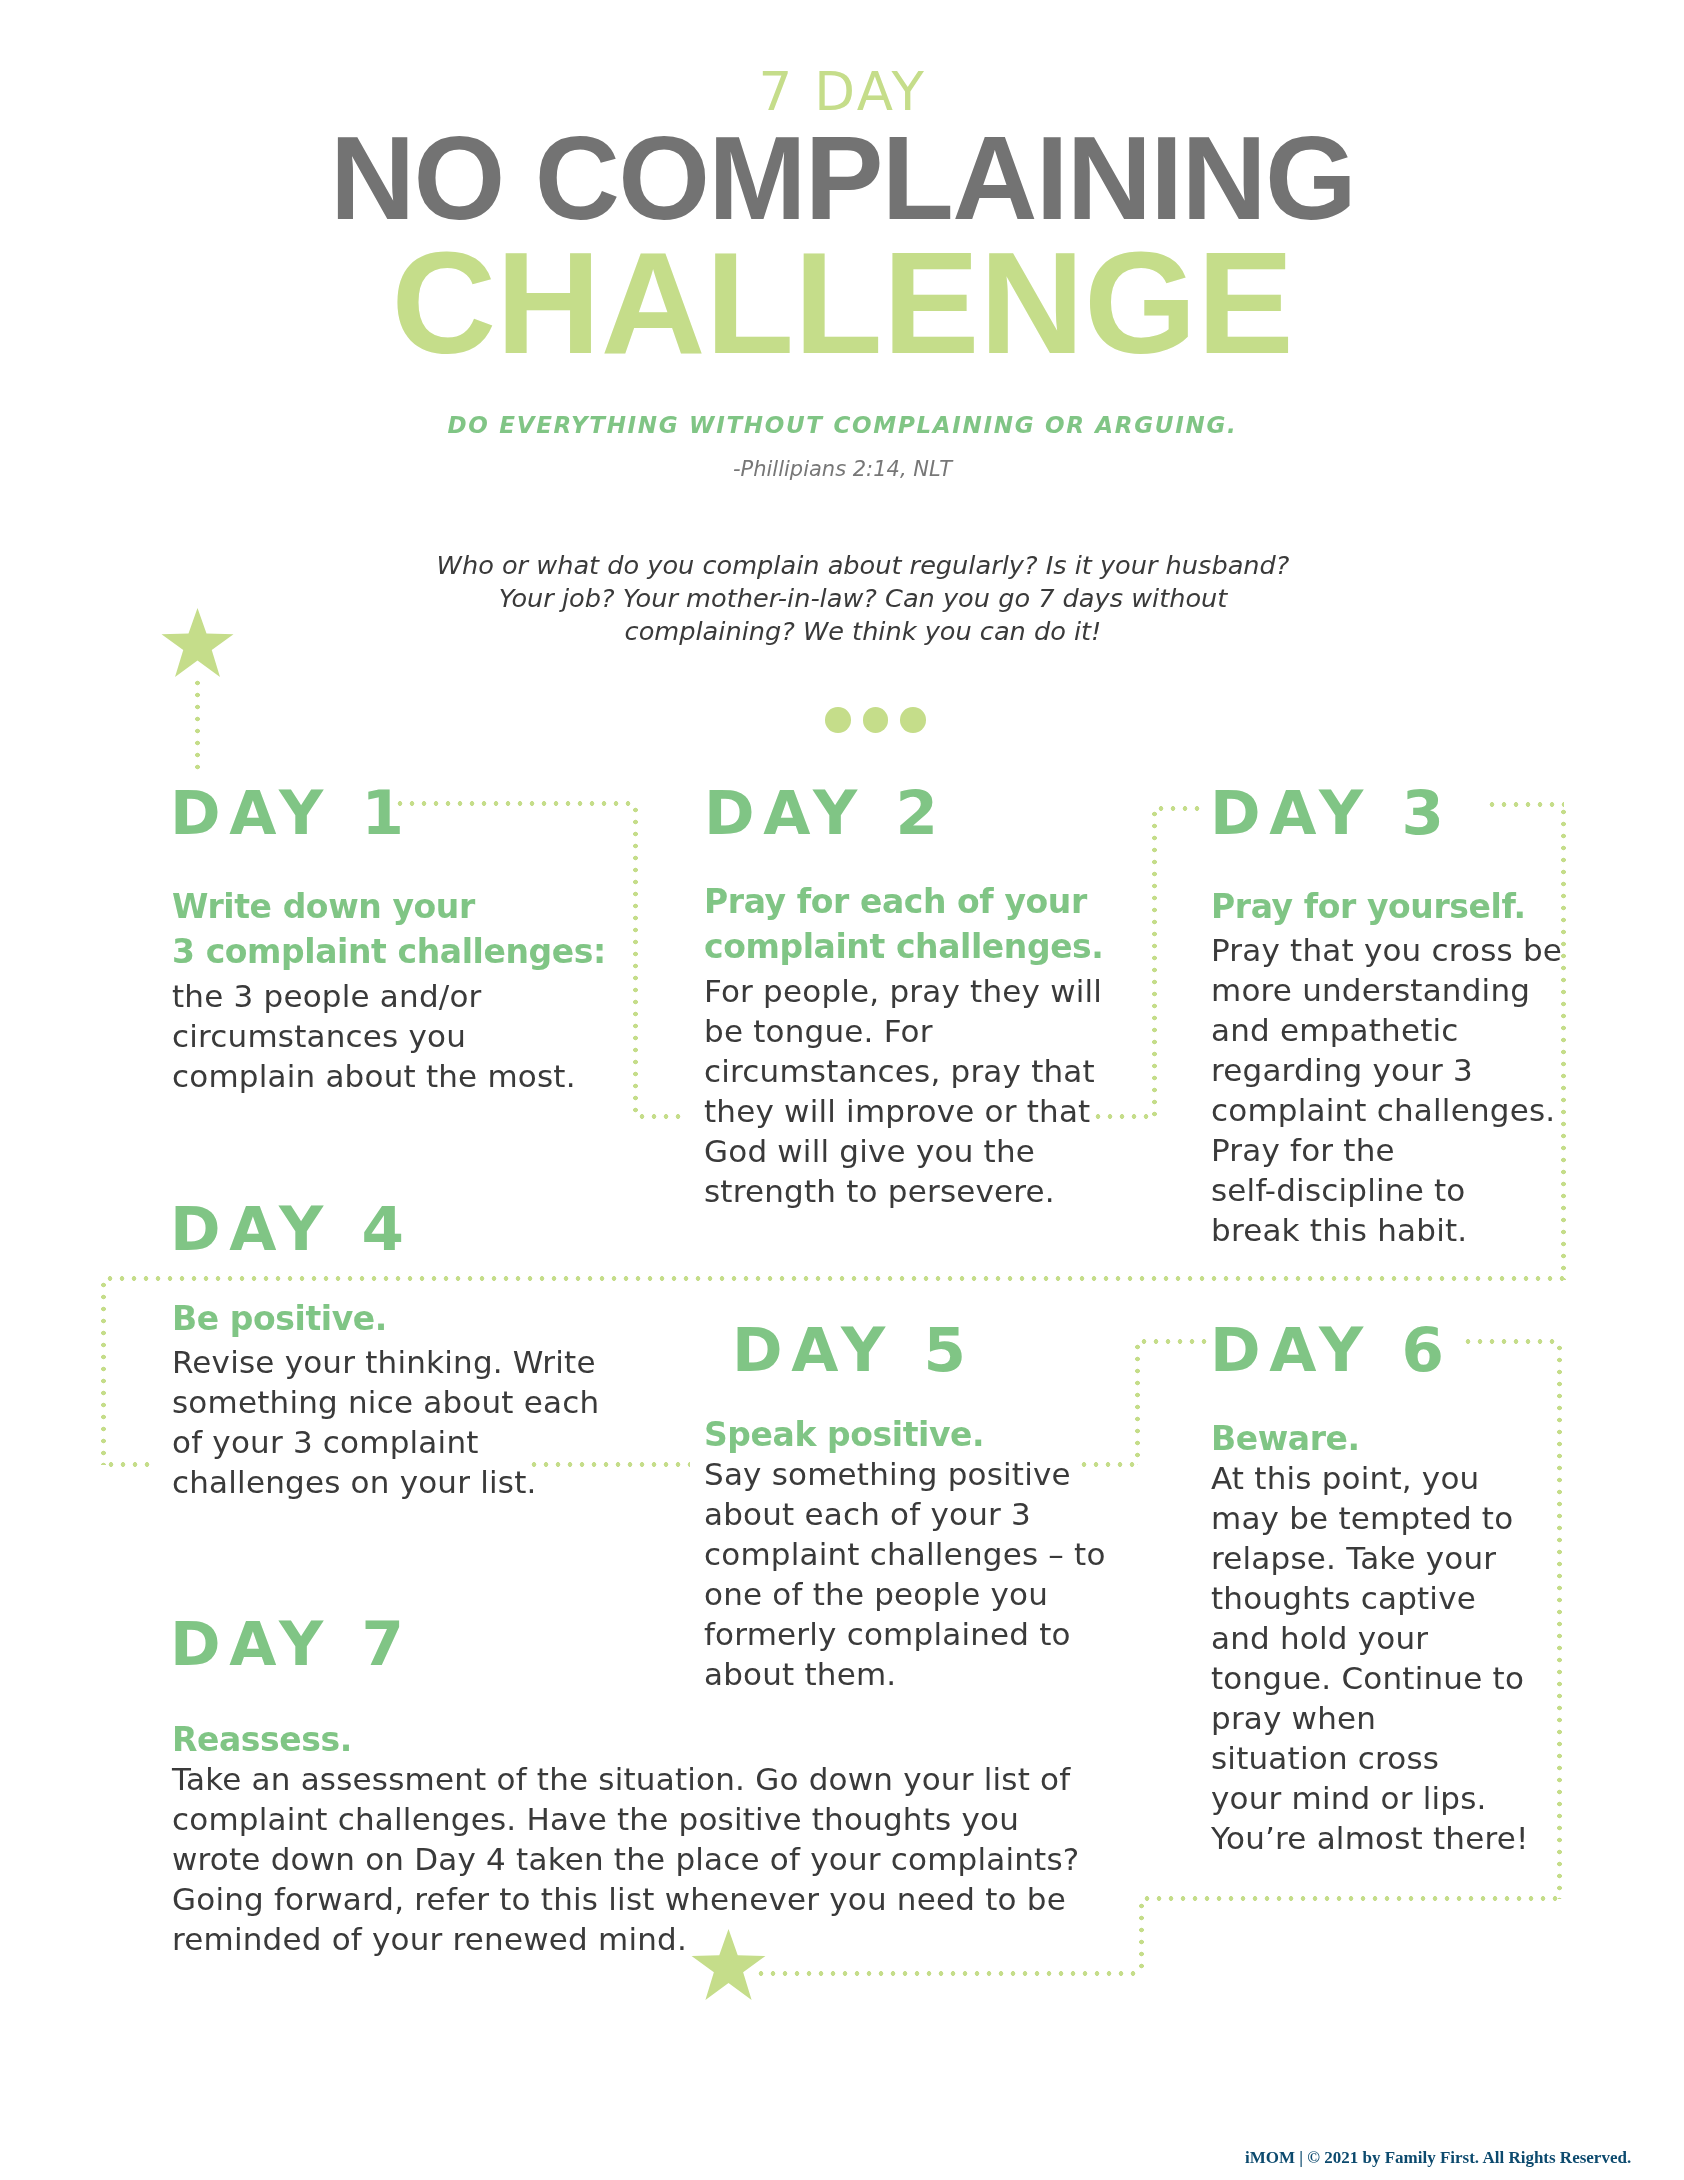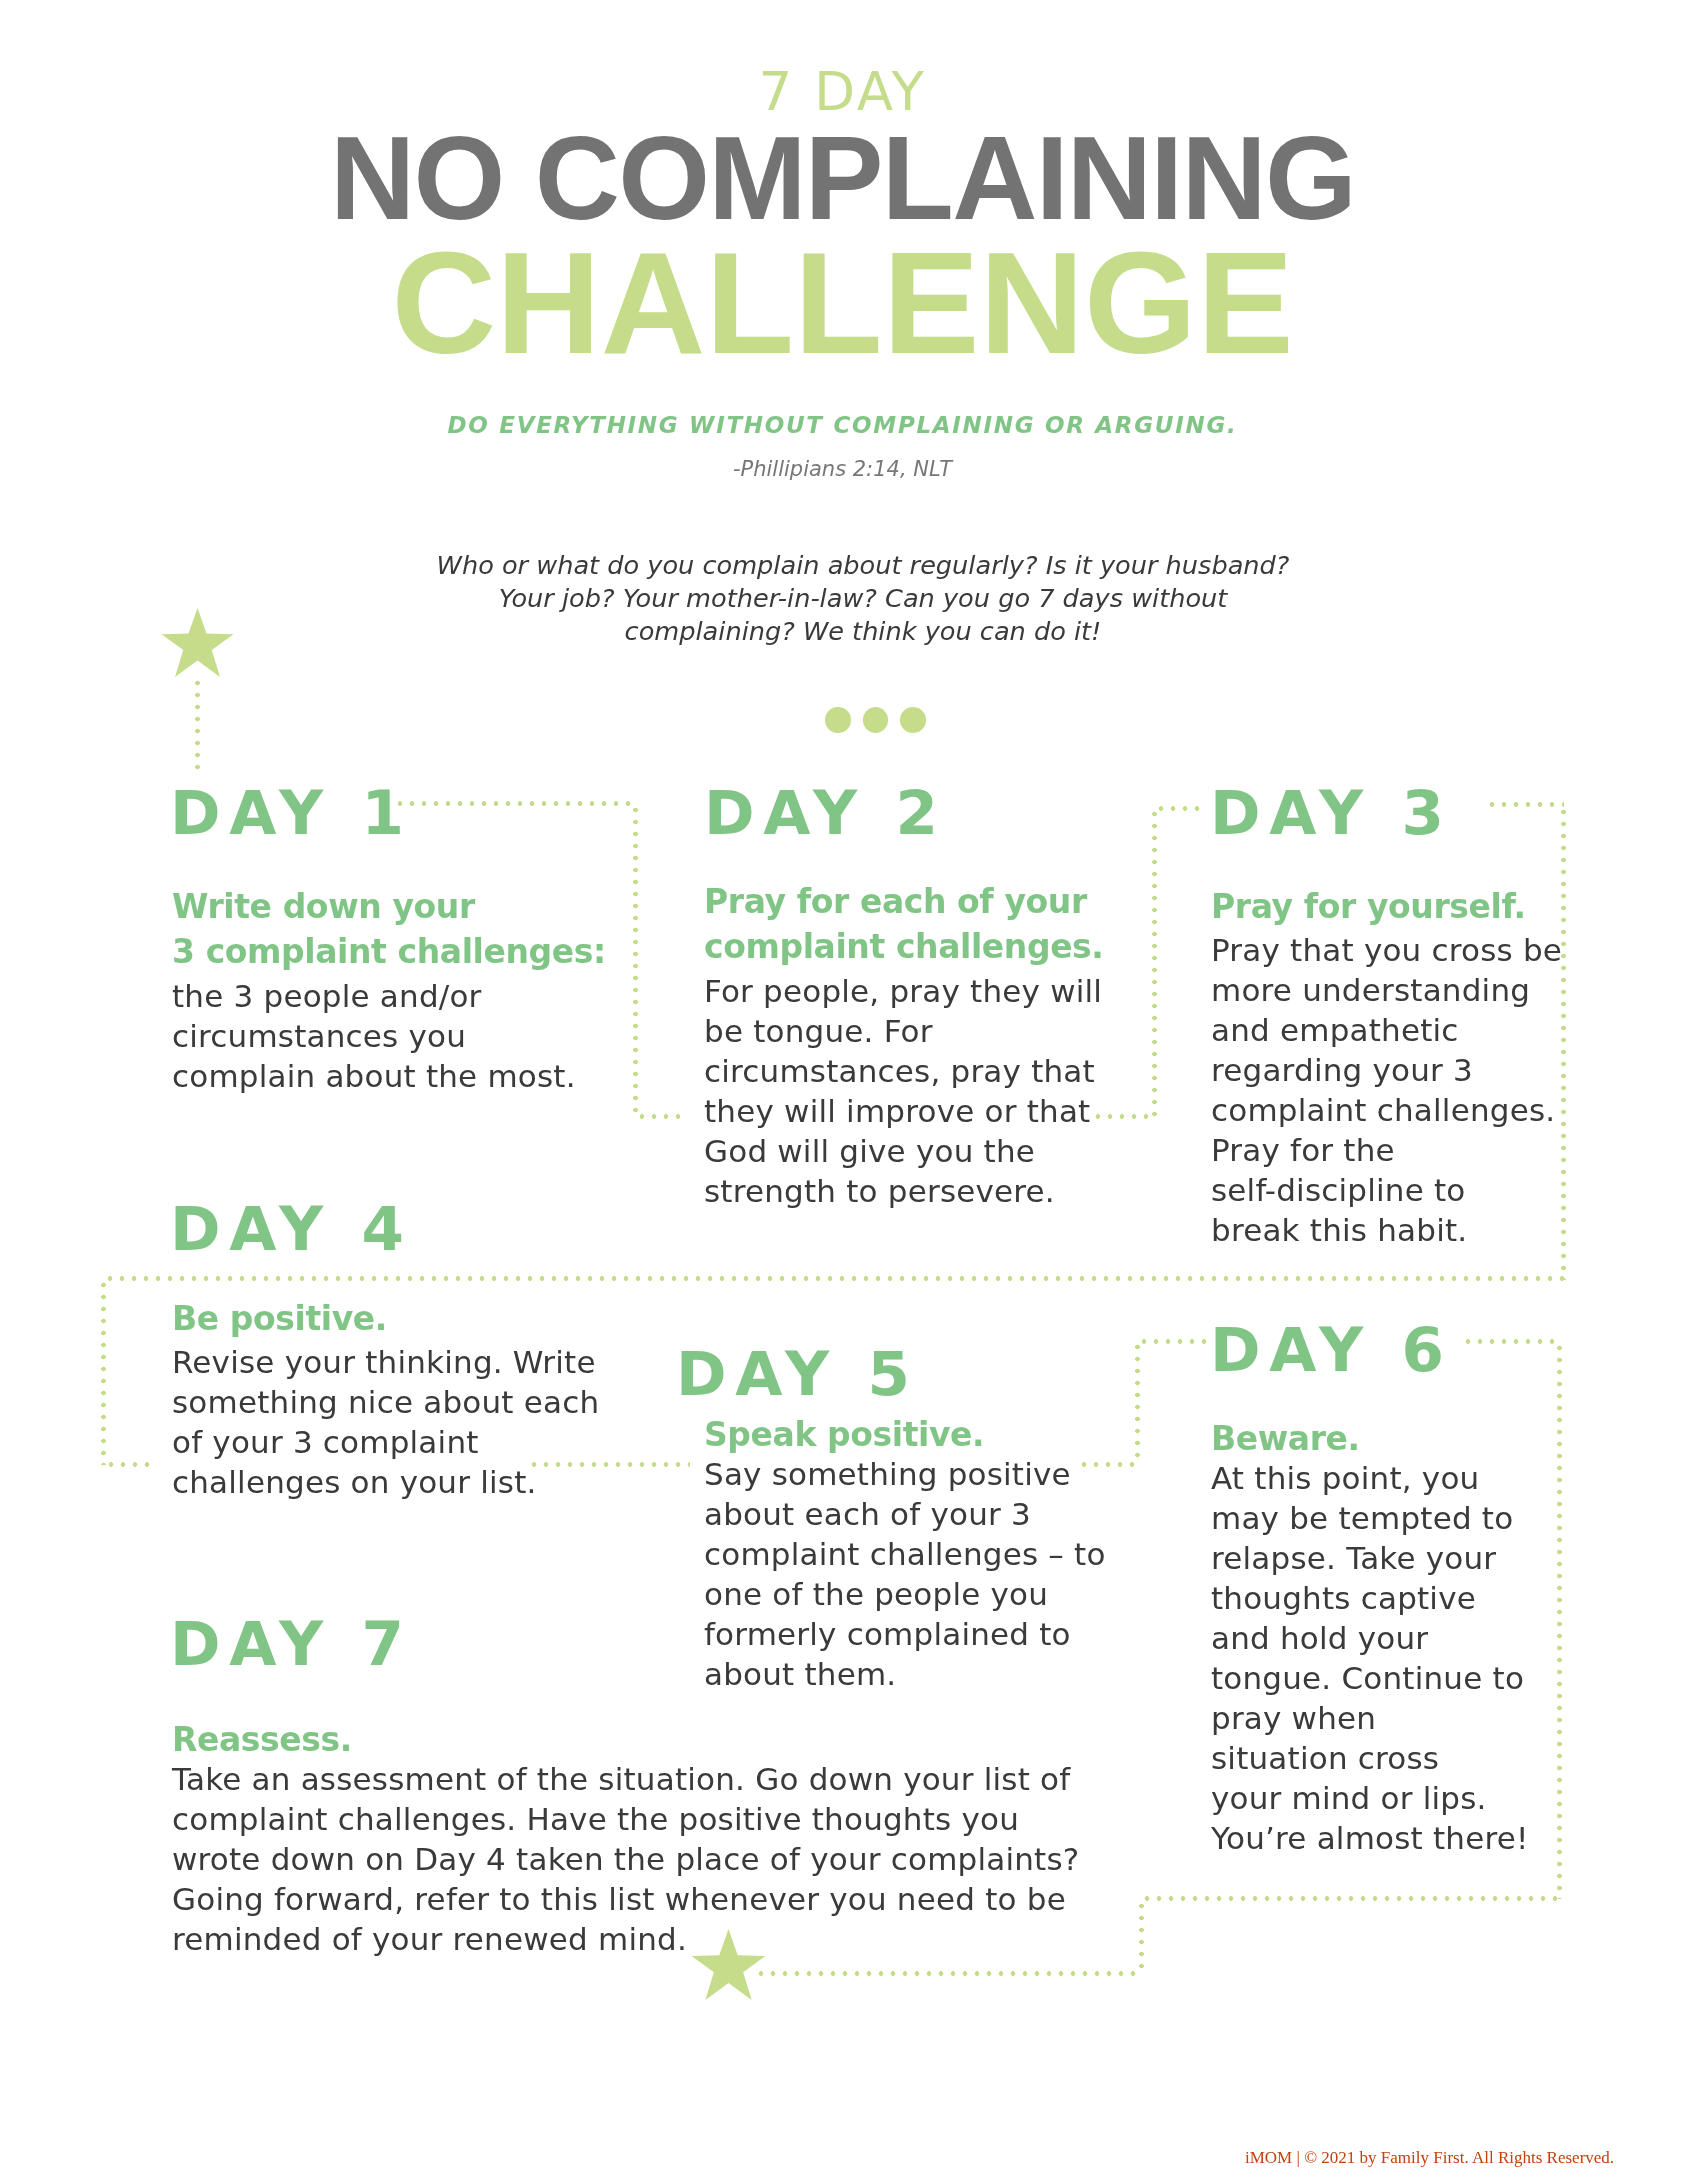--- a/index.html
+++ b/index.html
@@ -30,21 +30,21 @@
   .body { font-size: 31px; line-height: 40px; color: #3a3a3a; white-space: nowrap; letter-spacing: 0.2px; }
   .body div, .task div { white-space: nowrap; }
 
   .hdots { position: absolute; height: 5.1px;
            background-image: radial-gradient(circle, #c5dd8a 2.2px, transparent 2.6px);
            background-size: 12px 5.1px; background-repeat: repeat-x; }
   .vdots { position: absolute; width: 5.1px;
            background-image: radial-gradient(circle, #c5dd8a 2.2px, transparent 2.6px);
            background-size: 5.1px 12px; background-repeat: repeat-y; }
 
-  .footer { top: 2148px; left: 1245px; font-family: "Liberation Serif", serif; font-size: 17px; color: #c2410c; white-space: nowrap; }
+  .footer { top: 2148px; left: 1245px; font-family: "Liberation Serif", serif; font-size: 17px; color: #0c4a6e; white-space: nowrap; font-weight: bold; }
 </style>
 </head>
 <body>
 
 <div class="abs center title-7day">7 DAY</div>
 <div class="abs center title-main">NO COMPLAINING</div>
 <div class="abs center title-sub">CHALLENGE</div>
 <div class="abs center verse">DO EVERYTHING WITHOUT COMPLAINING OR ARGUING.</div>
 <div class="abs center verse-ref">-Phillipians 2:14, NLT</div>
 <div class="abs center intro">
@@ -149,21 +149,21 @@
   </div>
   <div class="abs body" style="left:172px; top:1342px;">
     <div>Revise your thinking. Write</div>
     <div>something nice about each</div>
     <div>of your 3 complaint</div>
     <div>challenges on your list.</div>
   </div>
 </section>
 
 <section>
-  <div class="abs day-h" style="left:676px; top:1319px;margin-top:24px;">DAY 5</div>
+  <div class="abs day-h" style="left:732px; top:1319px;">DAY 5</div>
   <div class="abs task" style="left:704px; top:1412px;">
     <div>Speak positive.</div>
   </div>
   <div class="abs body" style="left:704px; top:1454px;">
     <div>Say something positive</div>
     <div>about each of your 3</div>
     <div>complaint challenges – to</div>
     <div>one of the people you</div>
     <div>formerly complained to</div>
     <div>about them.</div>

